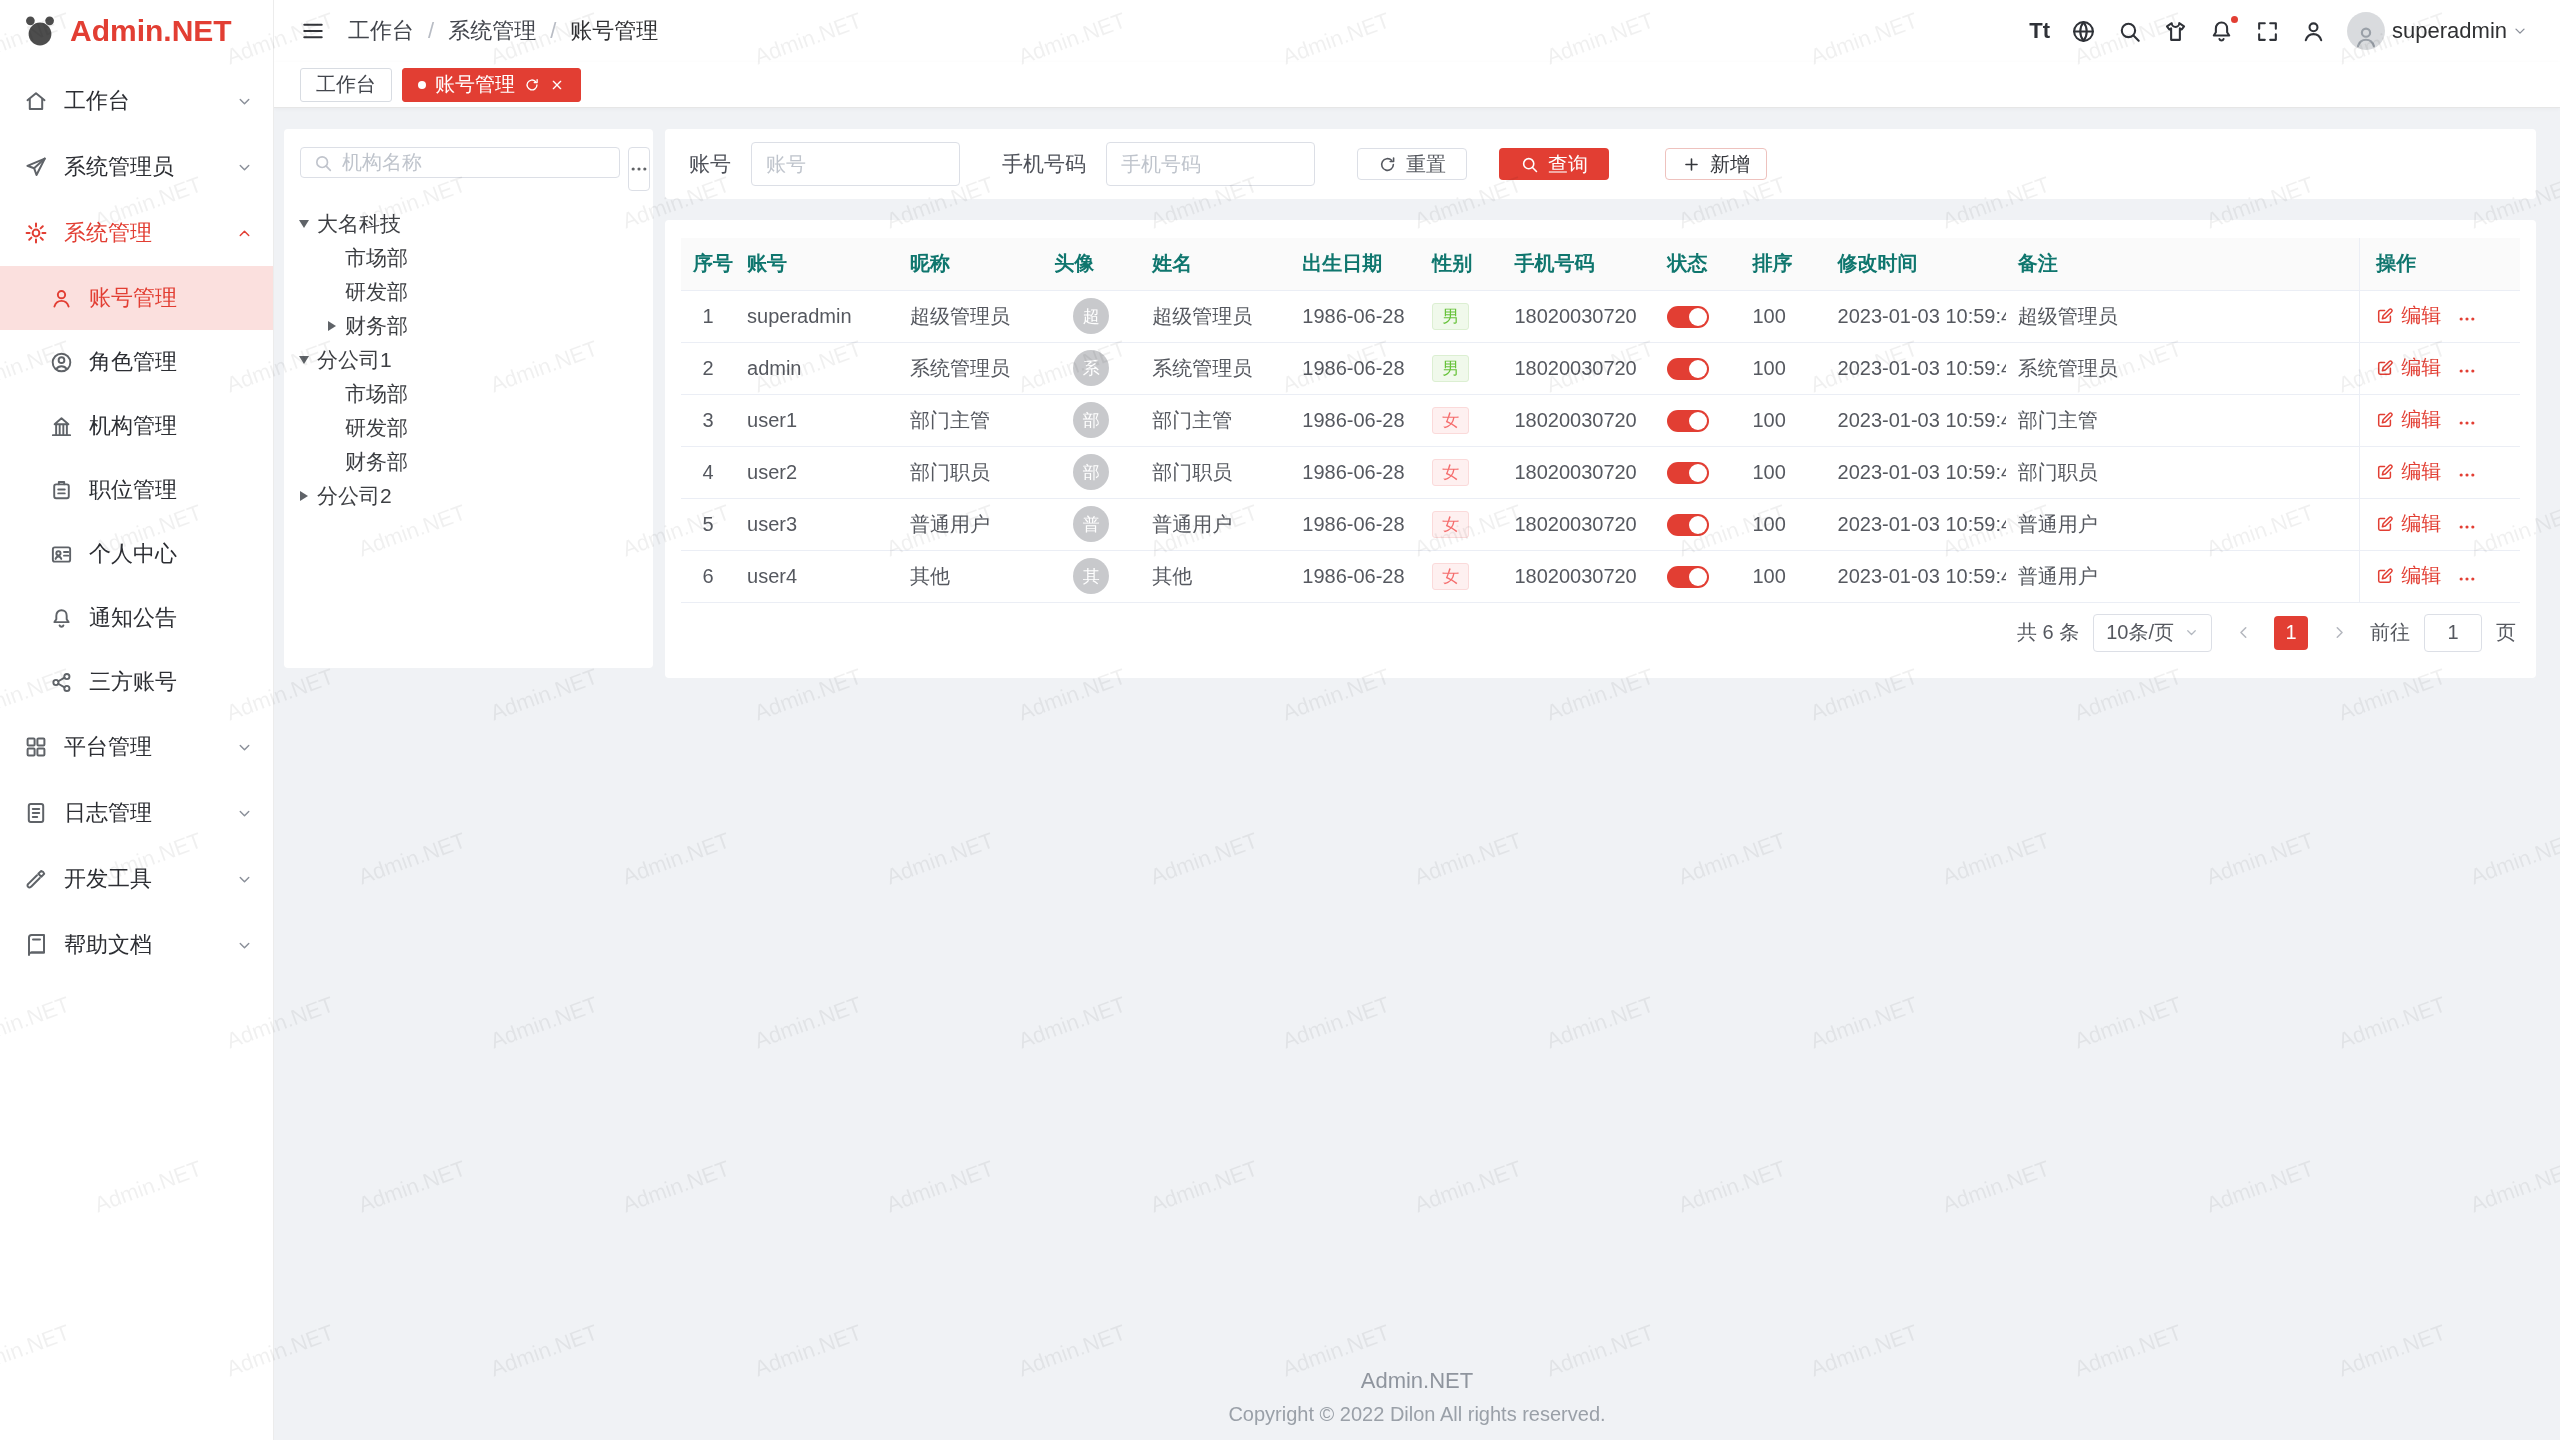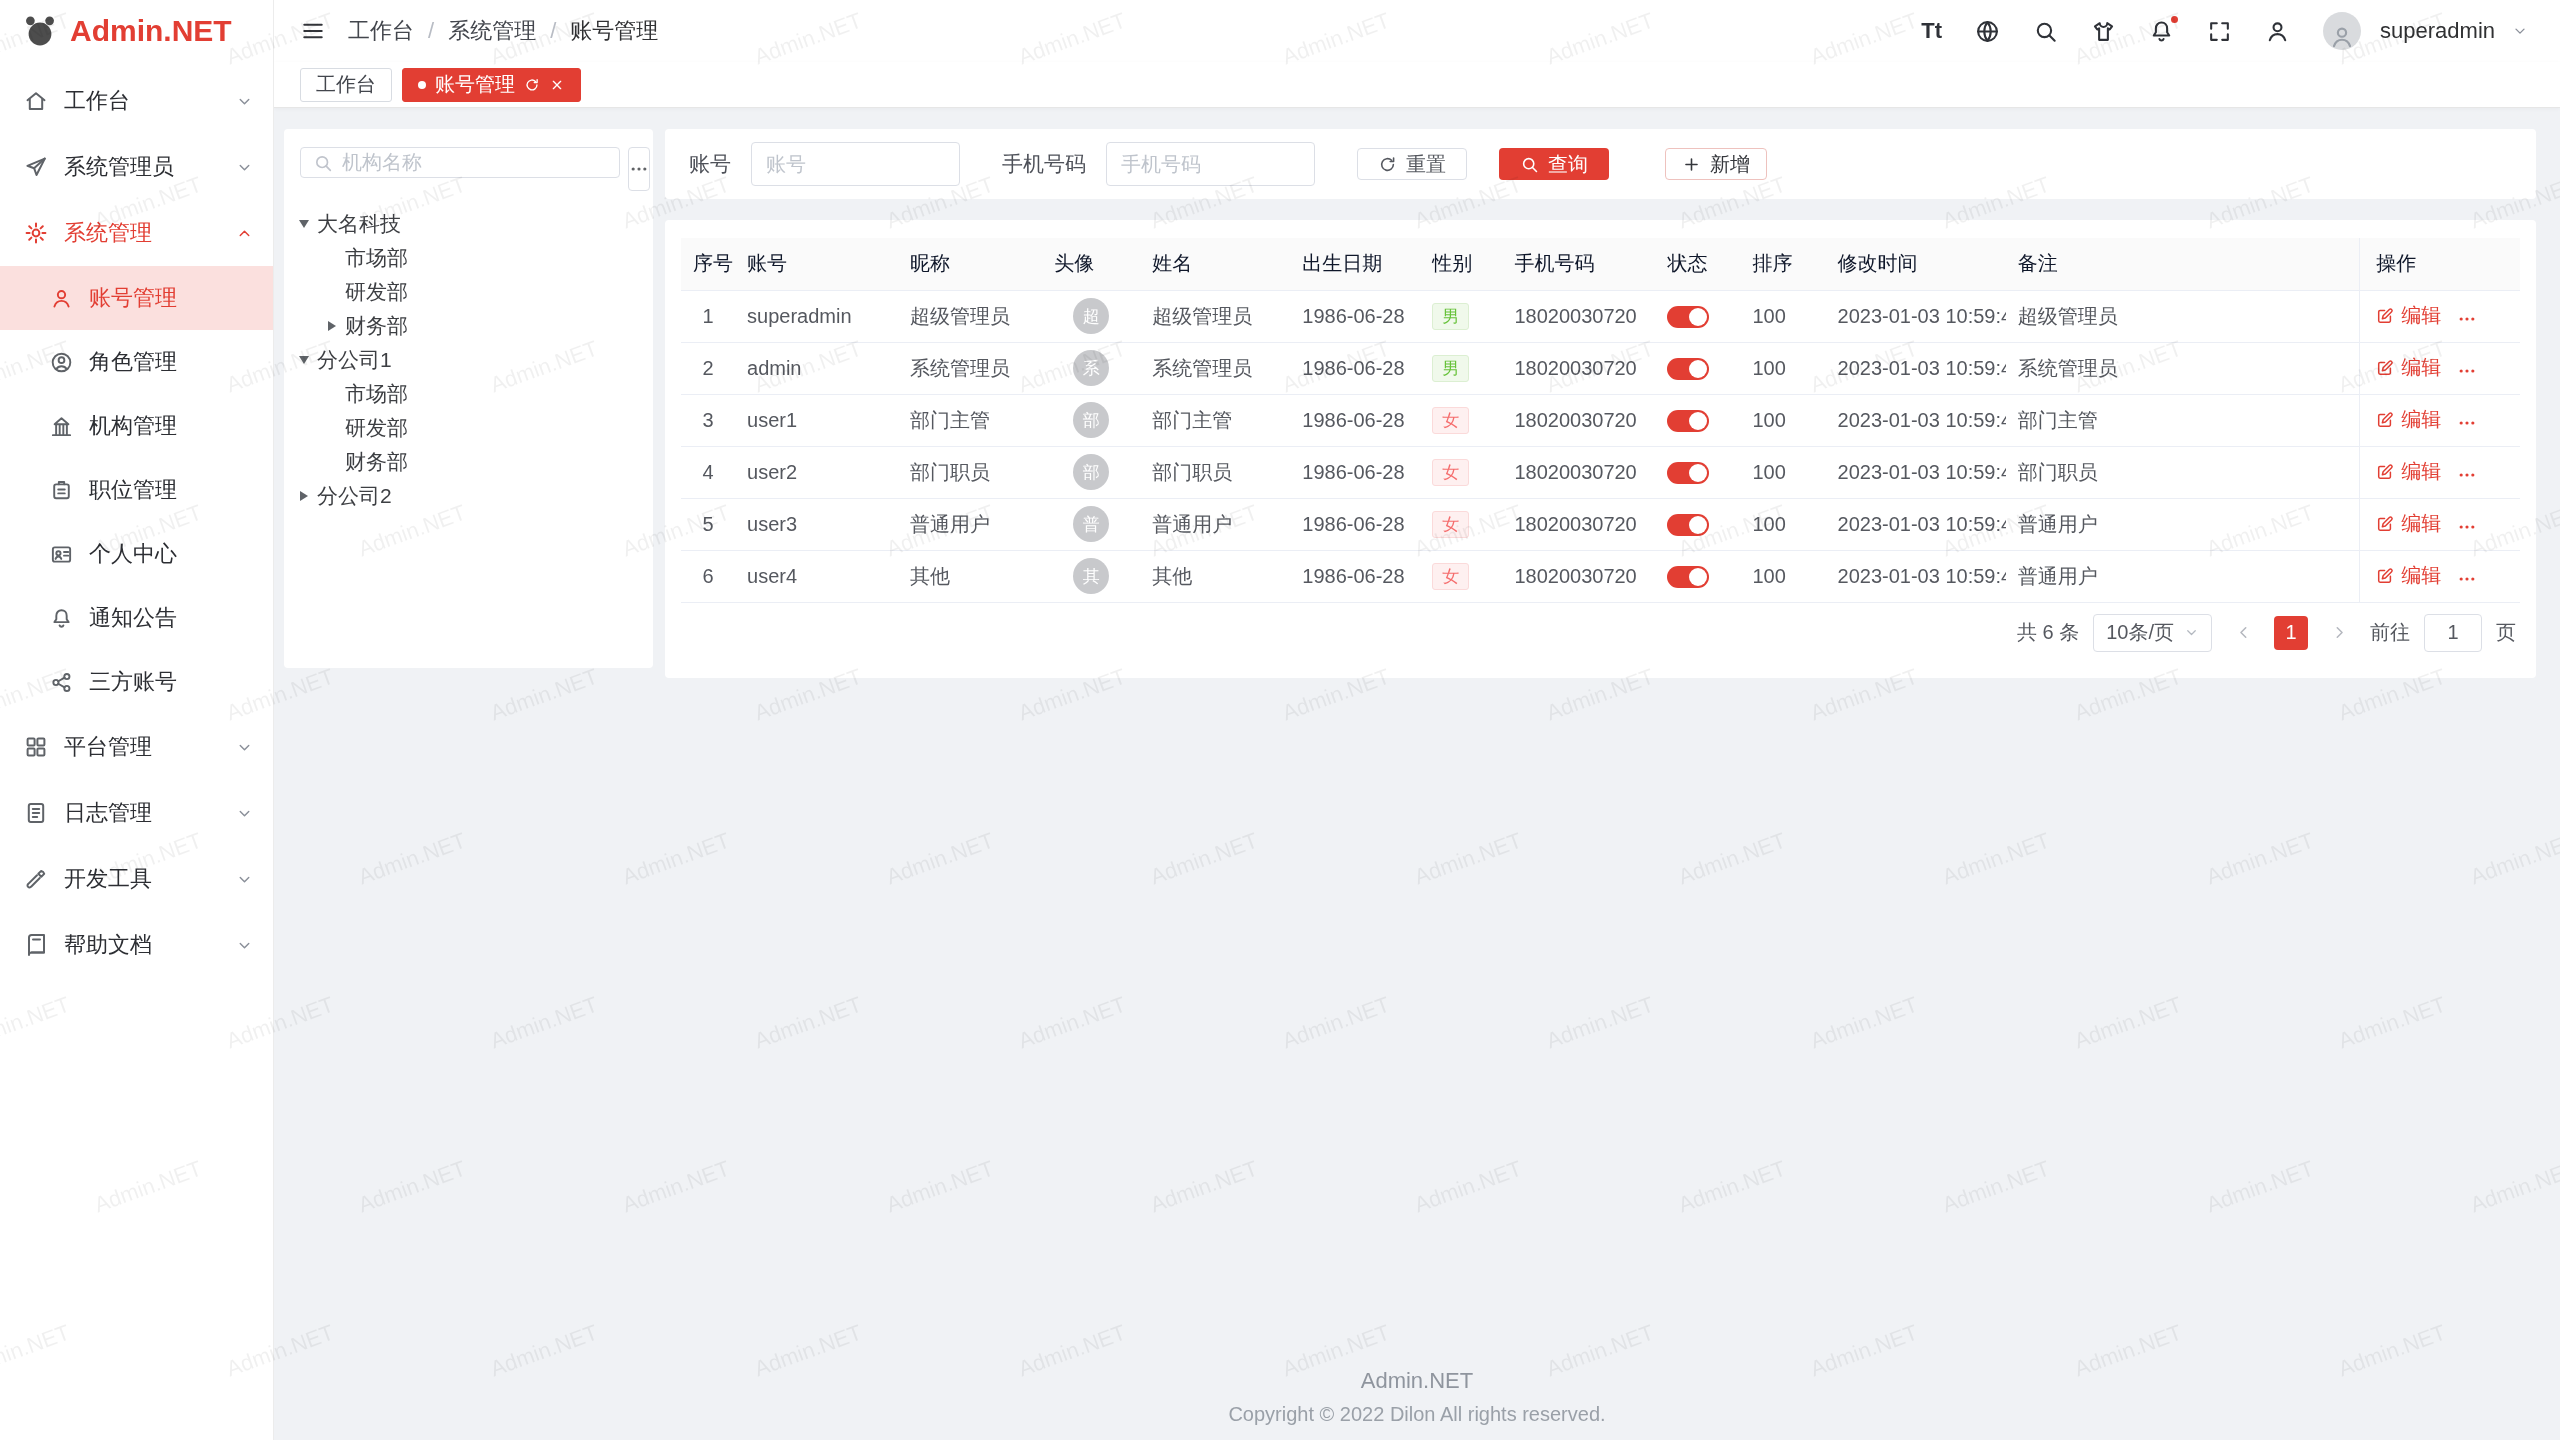--- a/index.html
+++ b/index.html
@@ -25,21 +25,21 @@
   .m-child.active .mi { color:#e23e33; }
 
   
   .main { position:absolute; left:274px; right:0; top:0; bottom:0; }
   .topbar { height:62px; background:#fff; display:flex; align-items:center; gap:22px; padding:0 32px 0 26px; }
   .burger { font-size:26px; color:#33353a; cursor:pointer; }
   .crumbs { display:flex; align-items:center; gap:14px; font-size:22px; }
   .crumb { color:#43464d; cursor:pointer; }
   .crumb.last { color:#303133; cursor:default; }
   .crumb-sep { color:#b8bcc4; }
-  .top-right { margin-left:auto; display:flex; align-items:center; gap:33px; }
+  .top-right { margin-left:auto; display:flex; align-items:center; gap:21px; }
   .tool { font-size:25px; color:#2f3238; cursor:pointer; position:relative; display:inline-flex; }
   .tool.tt { font-size:22px; font-weight:bold; }
   .badge-dot { position:absolute; top:-5px; right:-6px; width:11px; height:11px; border-radius:50%; background:#e23e33; border:2px solid #fff; }
   .avatar { width:38px; height:38px; border-radius:50%; background:#d9dbde; display:flex; align-items:flex-end; justify-content:center; overflow:hidden; cursor:pointer; }
   .av-ic { font-size:26px; color:#9aa0a8; }
   .uname { font-size:22px; color:#303133; cursor:pointer; margin-left:-14px; }
   .uchev { font-size:16px; color:#8a8f99; cursor:pointer; margin-left:-16px; }
 
   
   .tabsbar { height:46px; background:#fff; border-bottom:1px solid #e6e6e6; box-shadow:0 1px 4px rgba(0,0,0,0.04); display:flex; align-items:center; gap:10px; padding:0 26px; }
@@ -71,21 +71,21 @@
   .g2 { margin-left:22px; }
   .btn { height:32px; border-radius:4px; display:inline-flex; align-items:center; gap:9px; font-size:20px; padding:0 20px; cursor:pointer; border:1px solid transparent; font-family:inherit; }
   .btn-plain { background:#fff; border-color:#dcdfe6; color:#55585f; }
   .btn-primary { background:#e23e33; color:#fff; margin-left:12px; }
   .btn-add { background:#fff; border-color:#eec2be; color:#35373c; margin-left:36px; padding:0 16px; }
   .bic { font-size:19px; }
 
   .table-card { background:#fff; border-radius:4px; padding:18px 16px 0; flex:none; height:458px; }
   table { width:100%; border-collapse:collapse; table-layout:fixed; font-size:20px; }
   th,td { height:52px; padding:0 12px; border-bottom:1px solid #ebeef5; text-align:left; overflow:hidden; white-space:nowrap; vertical-align:middle; }
-  th { color:#0f172a; font-weight:normal; background:#fafafa; font-size:20px; }
+  th { color:#0f766e; font-weight:bold; background:#fafafa; font-size:20px; }
   td { color:#55585f; }
   .c-center { text-align:center; }
   .c-avatar { text-align:center; }
   .op-cell { border-left:1px solid #ebeef5; padding-left:16px; }
   .avatar-badge { width:36px; height:36px; border-radius:50%; background:#c8c9cc; color:#fff; display:inline-flex; align-items:center; justify-content:center; font-size:17px; }
   .tag { display:inline-flex; align-items:center; height:27px; padding:0 9px; border-radius:3px; font-size:17px; }
   .tag-m { background:#f0f9eb; border:1px solid #dcefd2; color:#67c23a; }
   .tag-f { background:#fef0f0; border:1px solid #fbdada; color:#f56c6c; }
   .switch { width:42px; height:22px; border-radius:11px; background:#e23e33; position:relative; display:inline-block; vertical-align:middle; cursor:pointer; }
   .switch::after { content:''; position:absolute; right:2px; top:2px; width:18px; height:18px; background:#fff; border-radius:50%; }

